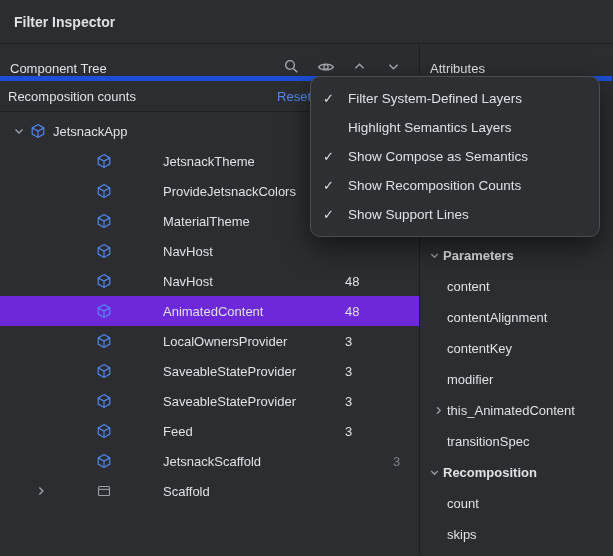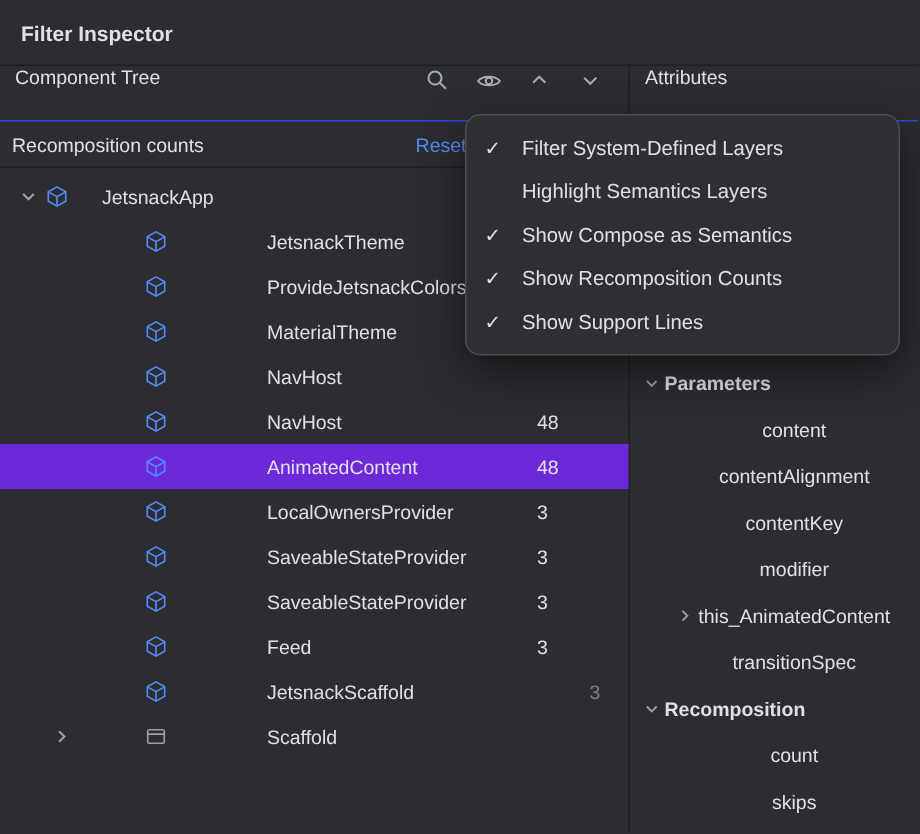--- a/index.html
+++ b/index.html
@@ -20,52 +20,52 @@
     padding-left:14px; border-bottom:1px solid #1e1f22;
     font-weight:bold; font-size:14px;
   }
 
   .main { display:flex; height:511px; }
   .left-panel { width:420px; border-right:1px solid #1e1f22; position:relative; }
   .right-panel { width:192px; position:relative; }
 
   
   .toolbar {
-    height:37px; display:flex; align-items:flex-start;
-    padding:0 10px; border-bottom:1px solid #1d4ed8;
+    height:37px; display:flex; align-items:flex-end;
+    padding:0 10px; border-bottom:5px solid #1d4ed8;
   }
   .toolbar .tb-title { flex:1; }
   .tb-icons { display:flex; align-items:center; gap:15px; padding-right:6px; }
   .tb-icon { width:19px; height:19px; display:flex; align-items:center; justify-content:center; cursor:pointer; }
 
   
   .recomp-bar {
     height:31px; display:flex; align-items:center;
     padding:0 8px; border-bottom:1px solid #1e1f22;
   }
   .reset-link { margin-left:auto; margin-right:100px; color:#548af7; cursor:pointer; }
 
   
   .tree { padding-top:4px; }
   .trow { height:30px; display:flex; align-items:center; position:relative; cursor:default; }
   .trow.sel { background:#6d28d9; }
   .lvl0 { padding-left:8px; }
   .lvl1 { padding-left:30px;gap:44px; }
   .chev { width:22px; display:flex; align-items:center; justify-content:center; }
   .node-icon { width:20px; display:flex; align-items:center; justify-content:flex-start; }
-  .tlbl { margin-left:18px; white-space:nowrap; }
-  .tcount { position:absolute; left:358px; }
+  .tlbl { margin-left:3px; white-space:nowrap; }
+  .tcount { position:absolute; left:345px; }
   .tskips { position:absolute; left:393px; color:#7d8187; }
 
   
   .attr-body { position:absolute; left:0; top:196px; width:192px; }
   .attr-row { height:31px; display:flex; align-items:center; }
   .attr-header { padding-left:6px; font-weight:bold; }
   .attr-header .chev { width:17px; }
-  .attr-item { padding-left:27px;justify-content:center; }
+  .attr-item { padding-left:27px; }
   .attr-item.haschev { padding-left:9px; }
   .attr-item .chev { width:18px; }
 
   
   .menu {
     position:absolute; left:310px; top:76px; width:290px;
     background:#2d2f33; border:1px solid #4a4d52; border-radius:10px;
     padding:7px 0; box-shadow:0 10px 28px rgba(0,0,0,0.55); z-index:20;
   }
   .menu-item { height:29px; display:flex; align-items:center; padding:0 12px; cursor:pointer; font-size:13.5px; }

